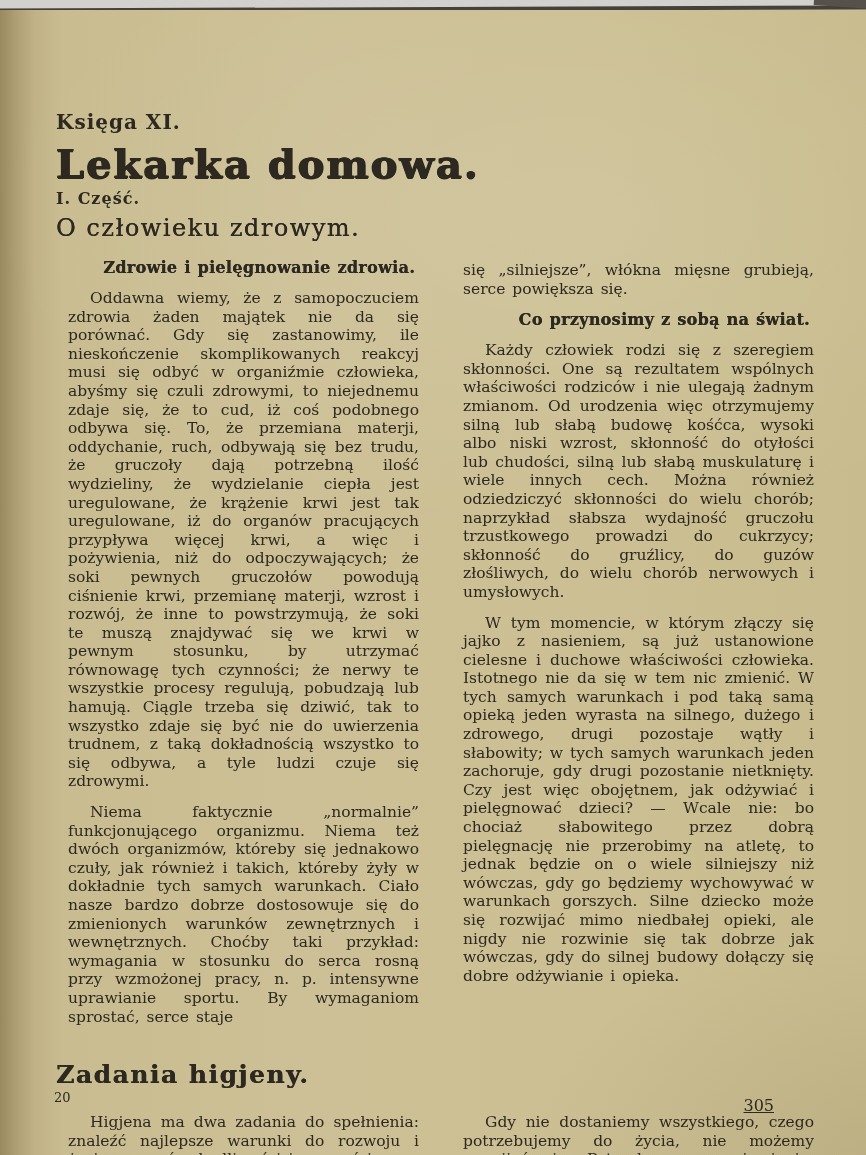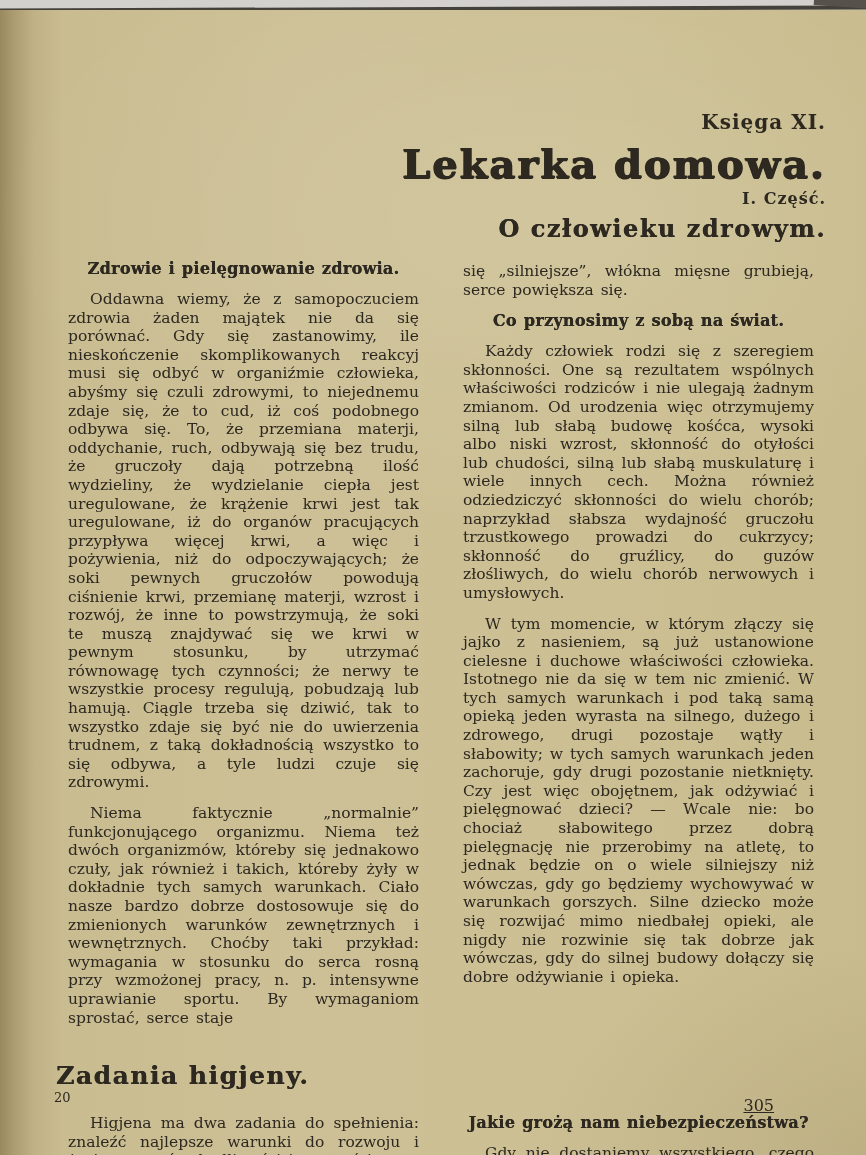--- a/index.html
+++ b/index.html
@@ -24,38 +24,38 @@
     position:absolute; left:0; top:10px; width:866px; height:1145px;
     background:
       radial-gradient(ellipse 900px 500px at 65% 18%, rgba(255,255,250,0.10), rgba(0,0,0,0) 65%),
       radial-gradient(ellipse 500px 300px at 100% 100%, rgba(90,75,45,0.10), rgba(0,0,0,0) 70%),
       linear-gradient(90deg, #99895f 0px, #ac9c71 14px, #c0b286 34px, #c9bc90 62px, #cdc096 300px, #ccbf93 70%, #c8bb8d 100%);
     color:#2d2820;
   }
   .content { position:absolute; left:56px; top:100px; width:770px; }
 
   
-  .page-header { text-align:right; }
+  .page-header { text-align:left; }
   .book-label { font-size:20px; font-weight:bold; letter-spacing:1px; }
   .main-title {
     margin:6px 0 1px; font-size:40px; font-weight:bold; letter-spacing:2px;
     text-shadow:0.7px 0 0 currentColor, -0.7px 0 0 currentColor, 0 0.5px 0 currentColor;
   }
   .part-label { font-size:16px; font-weight:bold; letter-spacing:1px; margin-top:2px; }
-  .chapter-title { margin:6px 0 0; font-size:24px; font-weight:bold; letter-spacing:1.5px;
+  .chapter-title { margin:6px 0 0; font-size:24px; font-weight:normal; letter-spacing:1.5px;
     text-shadow:0.3px 0 0 currentColor; }
 
   
   .columns { display:flex; gap:20px; }
   .col { width:375px; font-size:15.5px; line-height:18.6px; text-align:justify; word-spacing:2px; }
   .col p { margin:12px; }
   p.indent { text-indent:22px; }
   h3.col-heading {
     font-size:16px; line-height:19px; font-weight:bold; letter-spacing:0.3px;
-    margin:11px 8px 5px; text-align:center; word-spacing:1px;
+    margin:11px 16px 5px; text-align:right; word-spacing:1px;
     text-shadow:0.25px 0 0 currentColor;
   }
   .section1 { margin-top:16px; }
   .col-right .continuation { margin-top:3px; }
   .col-left > h3.first { margin-top:0; }
 
   .section2-heading {
     margin:22px 0 12px; font-size:25px; font-weight:bold;
     letter-spacing:1.5px; text-shadow:0.4px 0 0 currentColor;
   }
@@ -96,21 +96,20 @@
         </div>
       </div>
 
       <h2 class="section2-heading">Zadania higjeny.</h2>
 
       <div class="columns section2">
         <div class="col col-left">
           <p class="indent">Higjena ma dwa zadania do spełnienia: znaleźć najlepsze warunki do rozwoju i życia, poznać szkodliwości i usuwać je — z drugiej strony uzyskać i zachować odporność organizmu, by był on w stanie pokonywać szkodliwości.</p>
         </div>
         <div class="col col-right">
-          <h3 class="col-heading first">Jakie grożą nam niebezpieczeństwa?</h3>
           <p class="indent">Gdy nie dostaniemy wszystkiego, czego potrzebujemy do życia, nie możemy rozwijać się. Potrzeba nam pożywienia, zawierającego wszystkie niezbędne materjały, powietrza i światła, odpowiedniej temperatury, a w końcu</p>
         </div>
       </div>
 
     </div>
 
     <div class="footer">
       <span class="sig-mark">20</span>
       <span class="page-number">305</span>
     </div>

